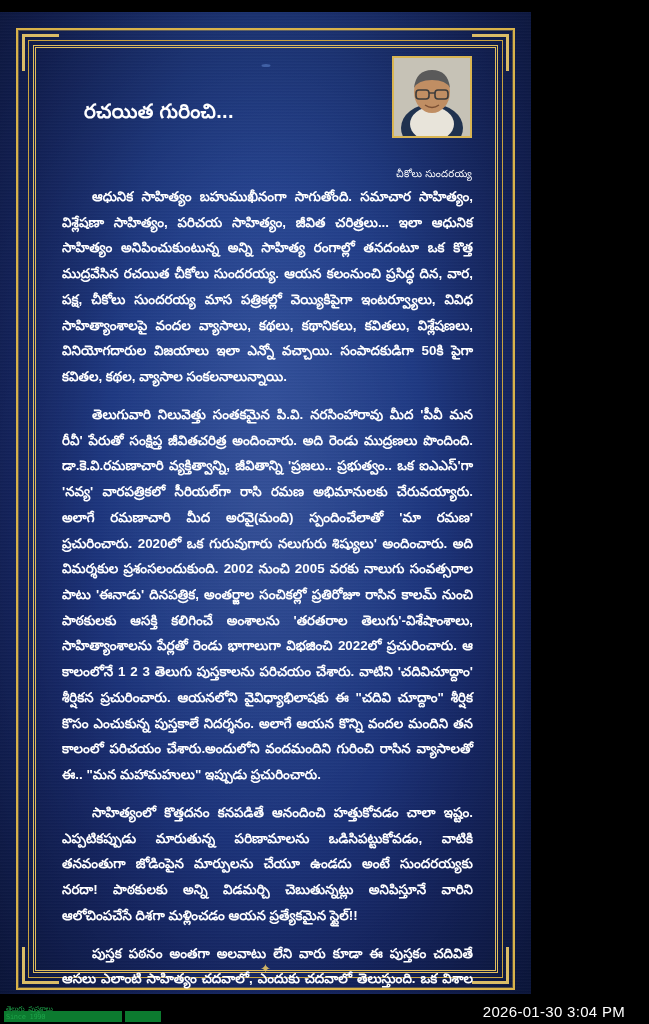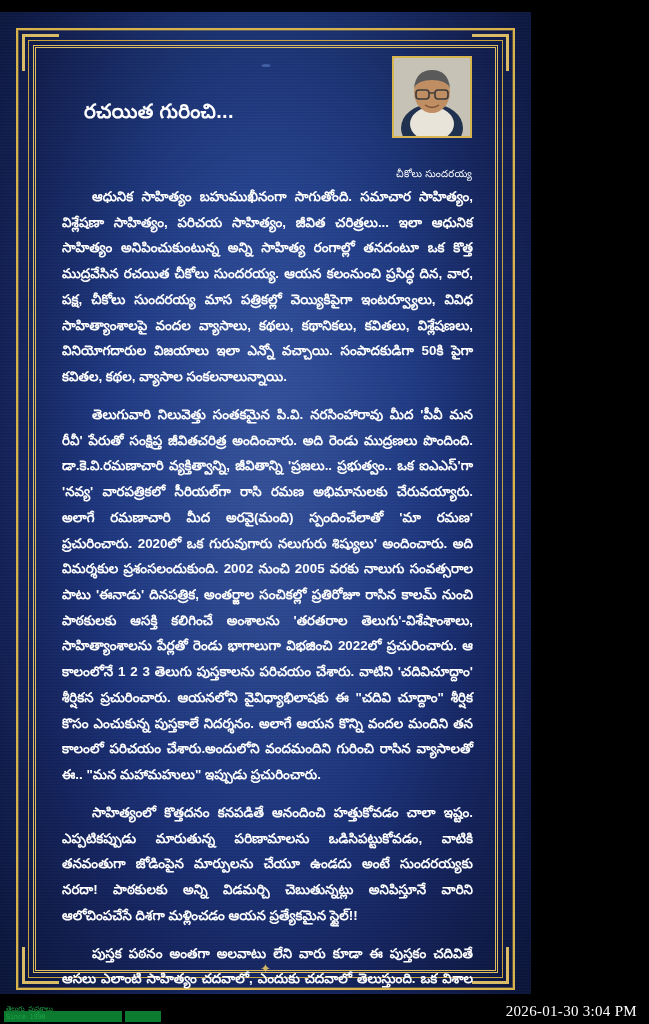--- a/index.html
+++ b/index.html
@@ -184,25 +184,25 @@
   }
   .tb-text {
     color: #1ea34a;
     font-size: 7px;
     font-family: "DejaVu Sans Mono", monospace;
     line-height: 8px;
     letter-spacing: -0.3px;
   }
   .clock {
     position: absolute;
-    right: 12px;
+    right: 24px;
     bottom: 4px;
     color: #ffffff;
     font-size: 15px;
-    font-family: Liberation Serif, serif;
+    font-family: Liberation Sans, sans-serif;
     letter-spacing: 0.3px;
   }
 </style>
 </head>
 <body>
 
 <div class="page">
 
   <div class="border-outer"></div>
   <div class="border-inner"></div>

